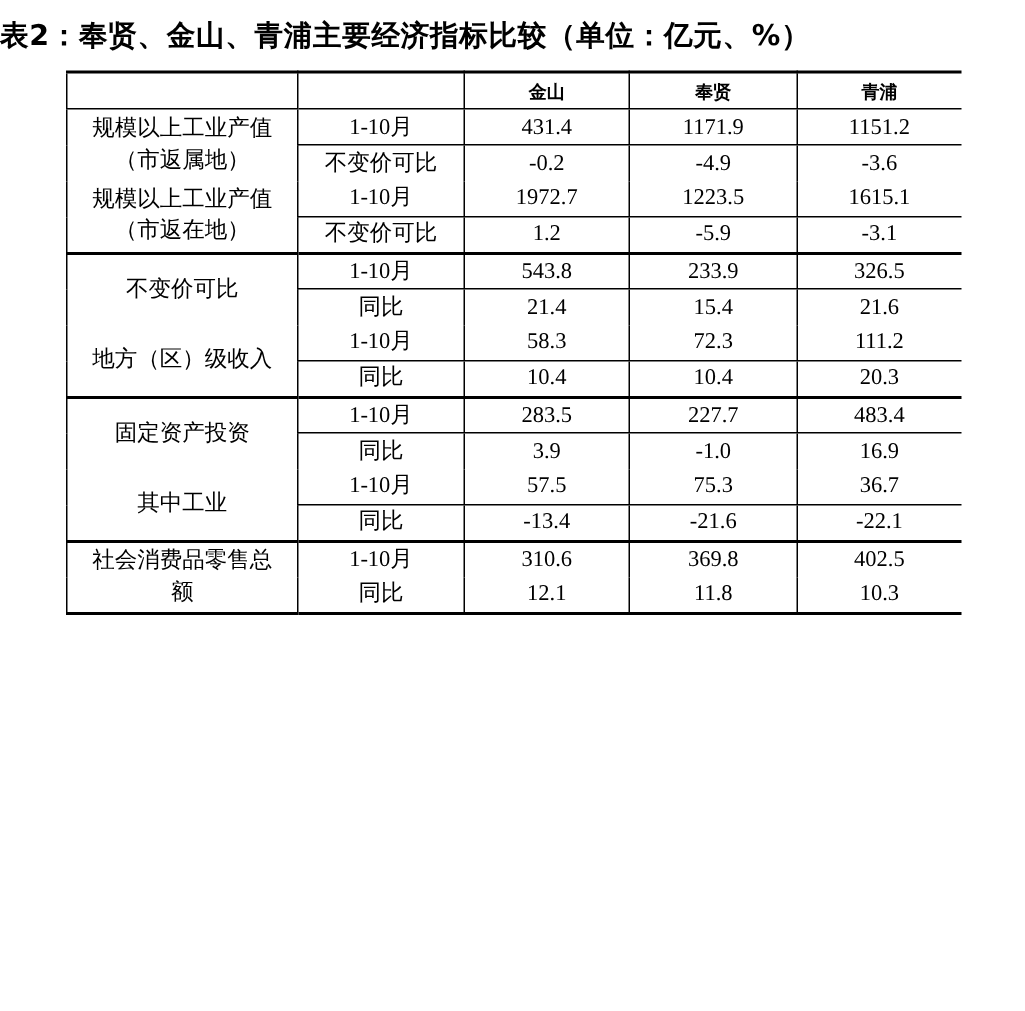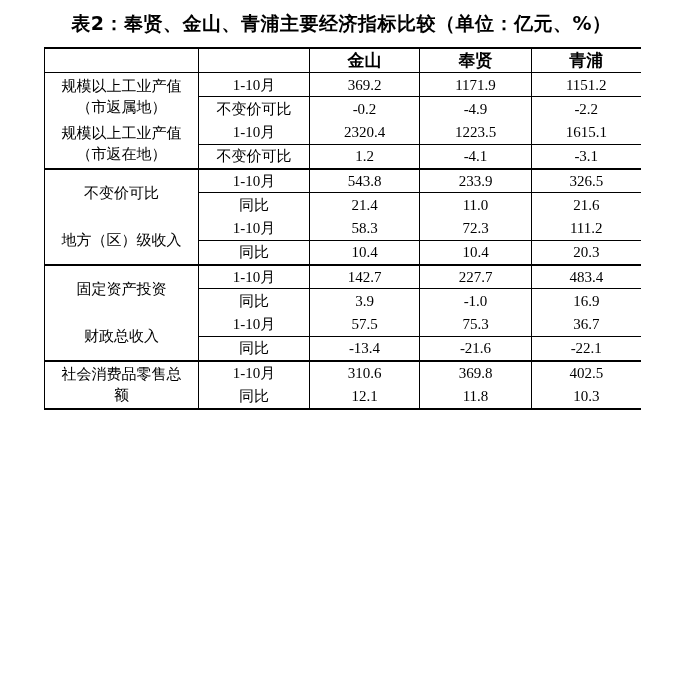--- a/index.html
+++ b/index.html
@@ -10,21 +10,21 @@
     background: #ffffff;
     color: #000000;
     font-family: "Liberation Serif", "DejaVu Serif", serif;
     overflow: hidden;
   }
   .title {
     position: absolute;
     top: 11px;
     left: 0;
     width: 100%;
-    text-align: center;
+    text-align: left;
     font-family: "DejaVu Sans", "Liberation Sans", sans-serif;
     font-weight: bold;
     font-size: 19px;
     letter-spacing: 0.5px;
     white-space: nowrap;
   }
   table.tbl {
     position: absolute;
     left: 44px;
     top: 47px;
@@ -47,21 +47,21 @@
     text-align: center;
     vertical-align: middle;
     font-size: 15px;
     line-height: 22px;
     border-left: 1px solid #000;
     overflow: hidden;
   }
   thead th {
     height: 23px;
     font-weight: bold;
-    font-size: 17px;
+    font-size: 12px;
     border-bottom: 1px solid #000;
   }
   tbody tr { height: 24px; }
   th.first, td.ind { border-left: none; margin-left: 44px; }
   
   tr.hb1 > td.c { border-bottom: 1px solid #000; }
   tr.hb2 > td.c { border-bottom: 2px solid #000; }
   tr.hb0 > td.c { border-bottom: none; }
   
   td.ind { border-bottom: none; }
@@ -92,61 +92,61 @@
       </tr>
     </thead>
     <tbody>
 
       <tr class="hb1">
         <td class="ind" rowspan="2">
           <div class="ln">规模以上工业产值</div>
           <div class="ln">（市返属地）</div>
         </td>
         <td class="c">1-10月</td>
-        <td class="c">369.2</td>
+        <td class="c">431.4</td>
         <td class="c">1171.9</td>
         <td class="c">1151.2</td>
       </tr>
       <tr class="hb0">
         <td class="c">不变价可比</td>
         <td class="c">-0.2</td>
         <td class="c">-4.9</td>
-        <td class="c">-2.2</td>
+        <td class="c">-3.6</td>
       </tr>
 
       <tr class="hb1">
         <td class="ind ind2" rowspan="2">
           <div class="ln">规模以上工业产值</div>
           <div class="ln">（市返在地）</div>
         </td>
         <td class="c">1-10月</td>
-        <td class="c">2320.4</td>
+        <td class="c">1972.7</td>
         <td class="c">1223.5</td>
         <td class="c">1615.1</td>
       </tr>
       <tr class="hb2">
         <td class="c">不变价可比</td>
         <td class="c">1.2</td>
-        <td class="c">-4.1</td>
+        <td class="c">-5.9</td>
         <td class="c">-3.1</td>
       </tr>
 
       <tr class="hb1">
         <td class="ind" rowspan="2">
           <div class="ln">不变价可比</div>
         </td>
         <td class="c">1-10月</td>
         <td class="c">543.8</td>
         <td class="c">233.9</td>
         <td class="c">326.5</td>
       </tr>
       <tr class="hb0">
         <td class="c">同比</td>
         <td class="c">21.4</td>
-        <td class="c">11.0</td>
+        <td class="c">15.4</td>
         <td class="c">21.6</td>
       </tr>
 
       <tr class="hb1">
         <td class="ind ind2" rowspan="2">
           <div class="ln">地方（区）级收入</div>
         </td>
         <td class="c">1-10月</td>
         <td class="c">58.3</td>
         <td class="c">72.3</td>
@@ -157,34 +157,34 @@
         <td class="c">10.4</td>
         <td class="c">10.4</td>
         <td class="c">20.3</td>
       </tr>
 
       <tr class="hb1">
         <td class="ind" rowspan="2">
           <div class="ln">固定资产投资</div>
         </td>
         <td class="c">1-10月</td>
-        <td class="c">142.7</td>
+        <td class="c">283.5</td>
         <td class="c">227.7</td>
         <td class="c">483.4</td>
       </tr>
       <tr class="hb0">
         <td class="c">同比</td>
         <td class="c">3.9</td>
         <td class="c">-1.0</td>
         <td class="c">16.9</td>
       </tr>
 
       <tr class="hb1">
         <td class="ind ind2" rowspan="2">
-          <div class="ln">财政总收入</div>
+          <div class="ln">其中工业</div>
         </td>
         <td class="c">1-10月</td>
         <td class="c">57.5</td>
         <td class="c">75.3</td>
         <td class="c">36.7</td>
       </tr>
       <tr class="hb2">
         <td class="c">同比</td>
         <td class="c">-13.4</td>
         <td class="c">-21.6</td>

